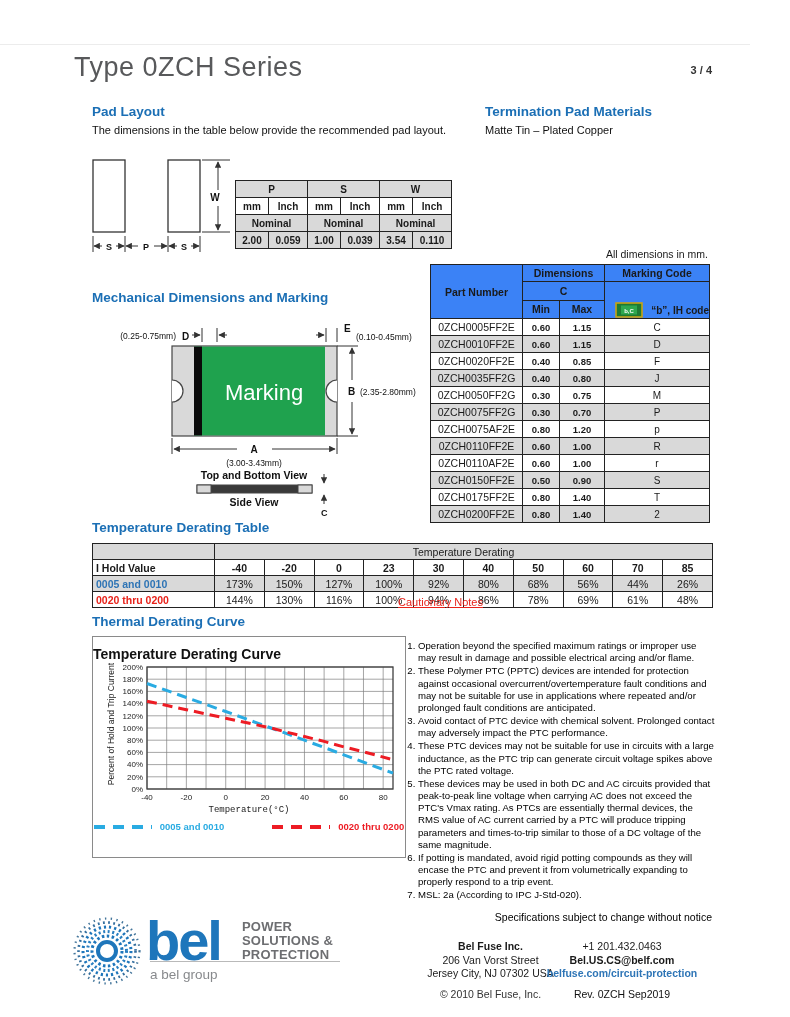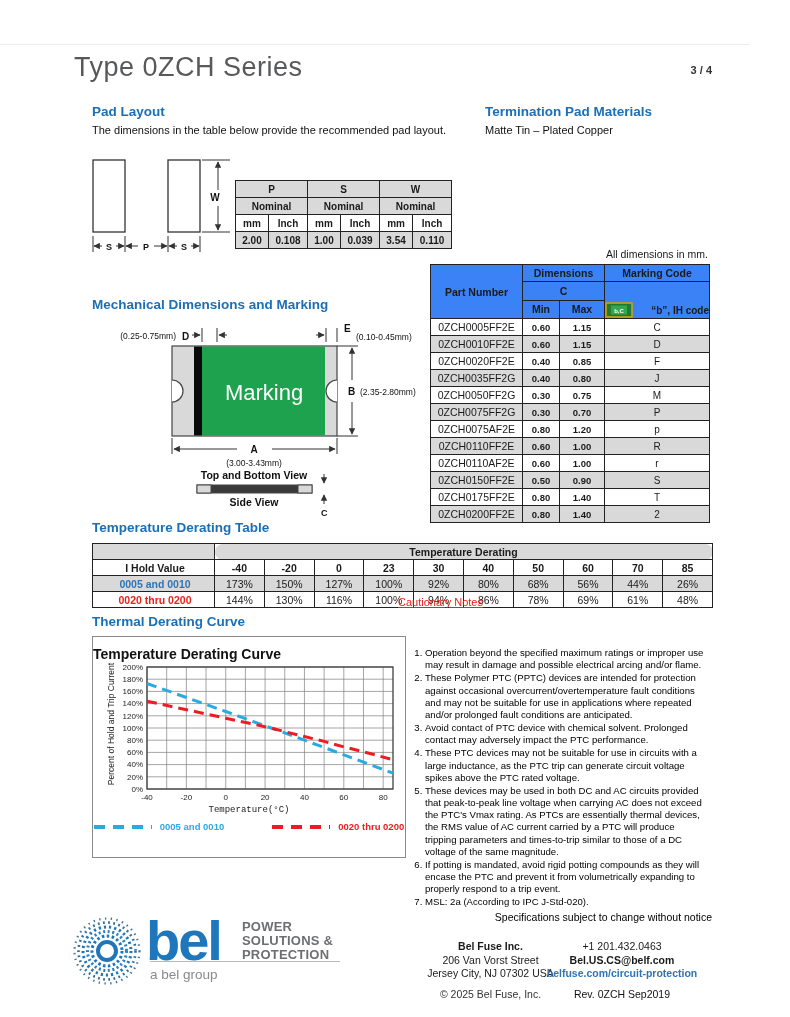--- a/index.html
+++ b/index.html
@@ -33,55 +33,55 @@
 
   
   .dims-note{left:430px;top:248px;width:278px;text-align:right;font-size:10.5px;}
   .part-table{left:430px;top:264px;width:279px;font-size:10px;table-layout:fixed;}
   .part-table th{background:#3b82f6;font-size:10.5px;height:16px;}
   .part-table td{height:16px;}
   .part-table td.pn{font-size:10.5px;}
   .part-table td.min,.part-table td.max{font-weight:bold;font-size:9.5px;margin-top:8px;}
   .part-table tr.alt td{background:#d9d9d9;}
   .mkcell{background:#d9d9d9;}
-  .mkwrap{display:flex;align-items:center;justify-content:space-between;gap:8px;font-weight:bold;font-size:10px;margin-top:20px;}
-
-  
-  .sec-mech{left:92px;top:297px;}
+  .mkwrap{display:flex;align-items:center;justify-content:flex-end;gap:8px;font-weight:bold;font-size:10px;margin-top:20px;}
+
+  
+  .sec-mech{left:92px;top:290px;}
   .mech-svg{left:92px;top:318px;}
 
   
   .sec-temp{left:92px;top:520px;}
   .temp-table{left:92px;top:543px;width:621px;font-size:10.5px;table-layout:fixed;}
   .temp-table td{height:15px;}
-  .temp-table .span-h{background:#d9d9d9;font-weight:bold;border-radius:8px;}
+  .temp-table .span-h{background:#d9d9d9;font-weight:normal;}
   .temp-table .corner{background:#d9d9d9;}
   .temp-table .th2{font-weight:bold;}
-  .temp-table td.rowlabel{text-align:center;padding-left:3px;font-weight:bold;}
+  .temp-table td.rowlabel{text-align:left;padding-left:3px;font-weight:bold;}
   .temp-table tr.alt td{background:#d9d9d9;}
   .temp-table .blue{color:#2e74b5;}
   .temp-table .red{color:#e8221a;}
 
   
   .sec-curve{left:92px;top:614px;}
   .chart-box{left:92px;top:636px;width:312px;height:220px;border:1.5px solid #8a8a8a;background:#fff;}
   .chart-title{position:absolute;left:0;top:9px;width:100%;text-align:left;font-size:14px;font-weight:bold;color:#111;}
   .ylab{position:absolute;left:-57px;top:82px;width:150px;text-align:center;
         transform:rotate(-90deg);font-size:8.5px;color:#222;}
   .curve-svg{position:absolute;left:8px;top:26px;}
   .xlab{position:absolute;left:0;top:168px;width:100%;text-align:center;font-size:9px;color:#222;font-family:Liberation Mono, monospace;}
   .legend{position:absolute;left:0;top:184px;width:100%;display:flex;justify-content:center;gap:48px;}
   .legend-item{display:flex;align-items:center;gap:8px;}
   .legend .dash{display:inline-block;width:58px;height:4px;}
   .legend .lname{font-size:9.5px;font-weight:bold;}
 
   
   .sec-caution{left:398px;top:596px;font-size:11px;font-weight:normal;color:#e8221a;text-decoration:underline;}
   .notes{left:396px;top:633px;width:326px;}
-  .notes ol{margin:14px;padding-left:15px;font-size:9.6px;line-height:1.27;color:#000;}
+  .notes ol{margin:7px;padding-left:15px;font-size:9.6px;line-height:1.27;color:#000;}
   .notes li{margin-bottom:1px;}
 
   
   .spec-note{left:440px;top:911px;width:272px;text-align:right;font-size:10.5px;color:#000;}
   .logo-circle{left:72px;top:916px;}
   .bel-word{left:146px;top:908px;font-size:56px;font-weight:bold;color:#1e76bb;letter-spacing:-2px;}
   .bel-tag{left:242px;top:920px;font-size:13px;font-weight:bold;color:#6d6e71;line-height:1.07;letter-spacing:.2px;}
   .bel-rule{left:150px;top:961px;width:190px;height:1px;background:#b9b9b9;}
   .bel-group{left:150px;top:967px;font-size:13.5px;color:#87898c;}
   .company{left:398px;top:940px;width:185px;text-align:center;font-size:10.5px;line-height:1.3;}
@@ -148,35 +148,35 @@
         <col style="width:33px">
         <col style="width:39px">
       </colgroup>
     <tbody>
         <tr>
       <th colspan="2" class="hdr">P</th>
       <th colspan="2" class="hdr">S</th>
       <th colspan="2" class="hdr">W</th>
     </tr>
     <tr>
-      <th colspan="2" class="hdr">Nominal</th>
-      <th colspan="2" class="hdr">Nominal</th>
-      <th colspan="2" class="hdr">Nominal</th>
-    </tr>
-    <tr>
       <td class="unit">mm</td>
       <td class="unit">Inch</td>
       <td class="unit">mm</td>
       <td class="unit">Inch</td>
       <td class="unit">mm</td>
       <td class="unit">Inch</td>
     </tr>
     <tr>
+      <th colspan="2" class="hdr">Nominal</th>
+      <th colspan="2" class="hdr">Nominal</th>
+      <th colspan="2" class="hdr">Nominal</th>
+    </tr>
+    <tr>
       <td class="val">2.00</td>
-      <td class="val">0.108</td>
+      <td class="val">0.059</td>
       <td class="val">1.00</td>
       <td class="val">0.039</td>
       <td class="val">3.54</td>
       <td class="val">0.110</td>
     </tr>
   </tbody>
     </table>
 
   <div class="abs dims-note">All dimensions in mm.</div>
   <table class="abs part-table">
@@ -497,15 +497,15 @@
   <div class="abs company">
     <div class="b">Bel Fuse Inc.</div>
     <div>206 Van Vorst Street</div>
     <div>Jersey City, NJ 07302 USA</div>
   </div>
   <div class="abs contact">
     <div>+1 201.432.0463</div>
     <div class="b">Bel.US.CS@belf.com</div>
     <div><a href="#" class="weblink">belfuse.com/circuit-protection</a></div>
   </div>
-  <div class="abs copyright">© 2025 Bel Fuse, Inc.</div>
+  <div class="abs copyright">© 2010 Bel Fuse, Inc.</div>
   <div class="abs rev">Rev. 0ZCH Sep2019</div>
 </div>
 
 </body></html>

